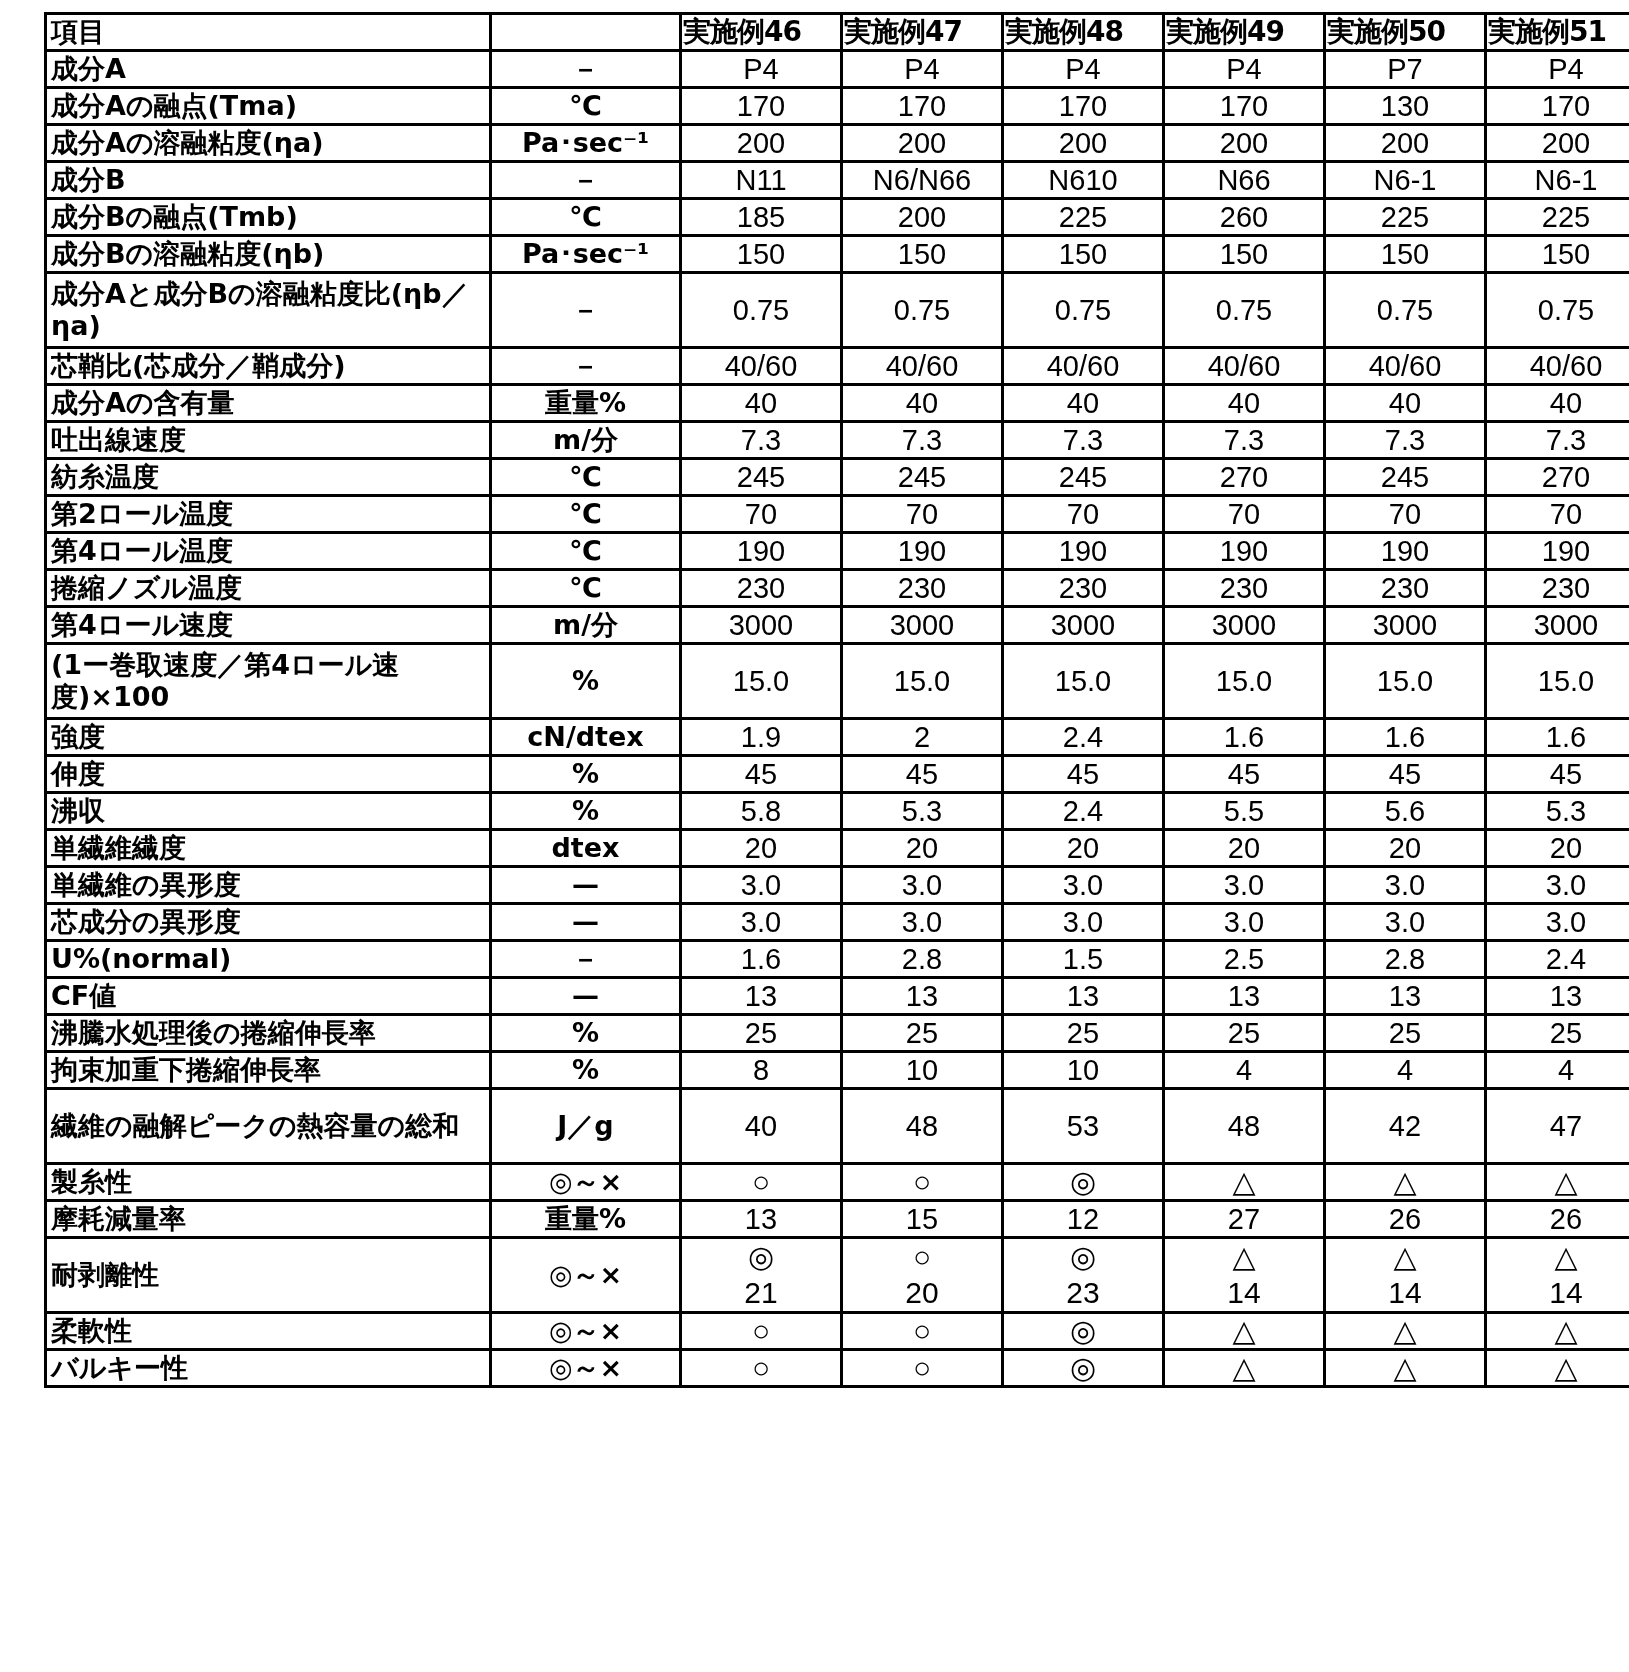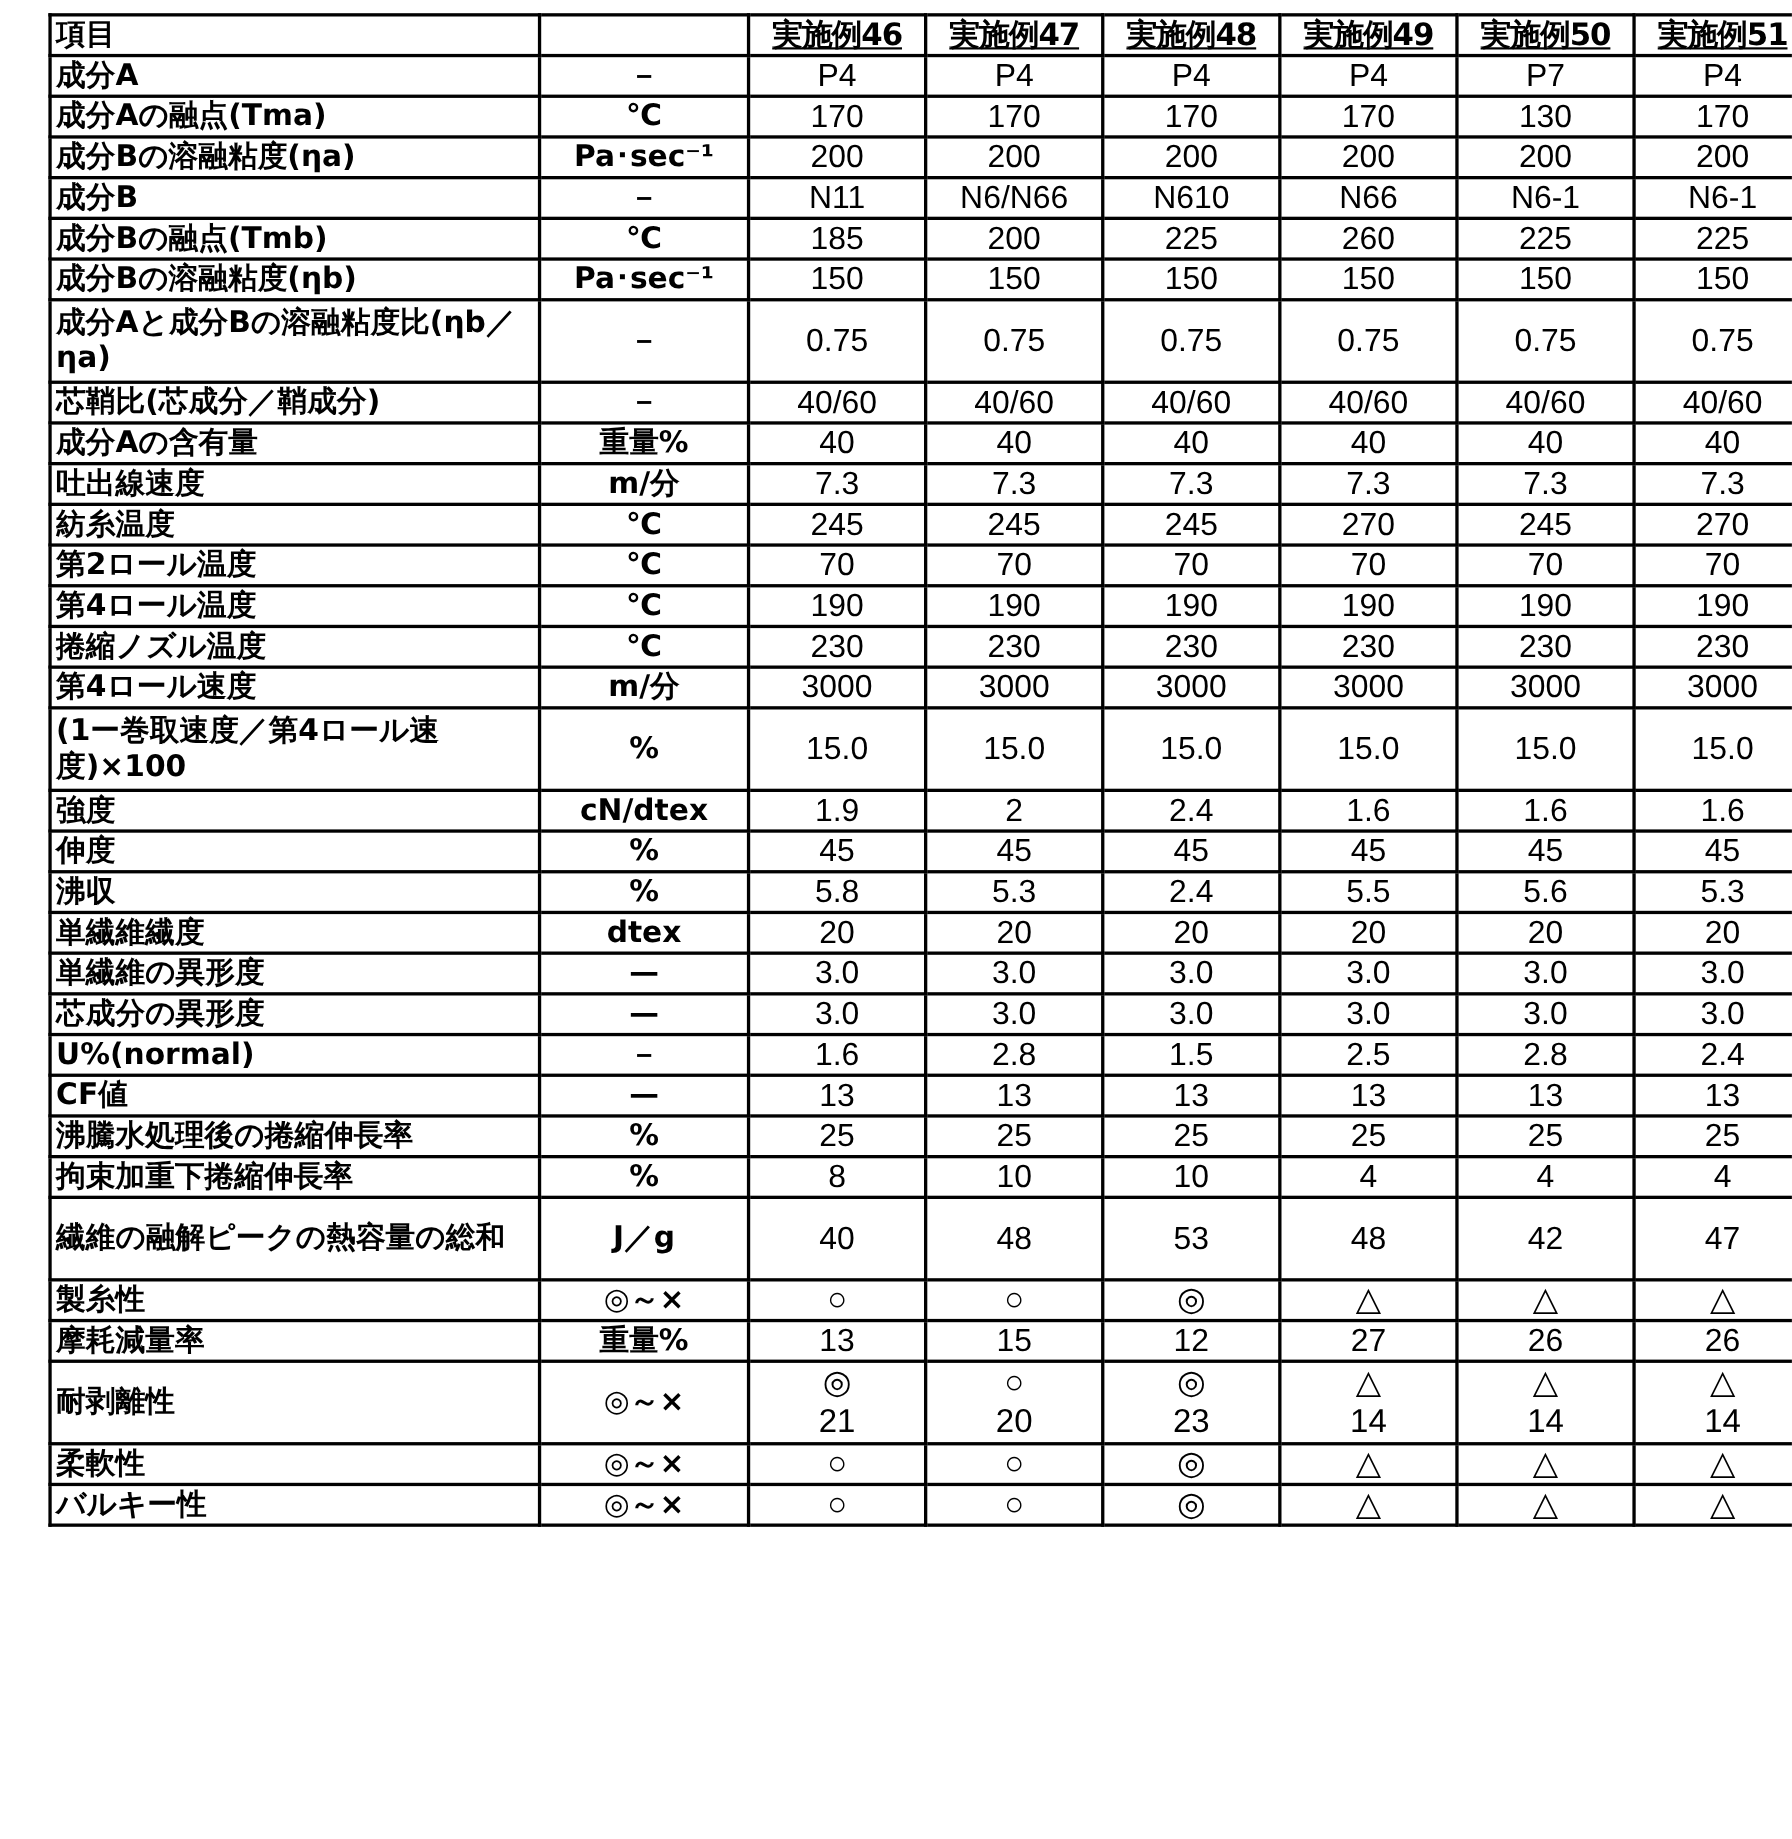--- a/index.html
+++ b/index.html
@@ -43,26 +43,25 @@
     #sheet td.unit {
       text-align: center;
     }
     #sheet td.val {
       text-align: center;
       font-family: "Liberation Sans Narrow", "Liberation Sans", sans-serif;
       font-weight: normal;
       font-size: 29px;
     }
     #sheet td.hdr {
-      text-align: center;
+      text-align: left;
       font-size: 28px;
       font-weight: bold;
       padding: 0 1px;
       letter-spacing: -1px;
-      text-decoration: underline;
     }
     #sheet tr.tall td {
       height: 72px;
     }
     #sheet td.val.sym {
       font-size: 30px;
     }
     .stack {
       display: flex;
       flex-direction: column;
@@ -112,21 +111,21 @@
         <td class="item">成分Aの融点(Tma)</td>
         <td class="unit">℃</td>
         <td class="val">170</td>
         <td class="val">170</td>
         <td class="val">170</td>
         <td class="val">170</td>
         <td class="val">130</td>
         <td class="val">170</td>
       </tr>
       <tr>
-        <td class="item">成分Bの溶融粘度(ηa)</td>
+        <td class="item">成分Aの溶融粘度(ηa)</td>
         <td class="unit">Pa･sec⁻¹</td>
         <td class="val">200</td>
         <td class="val">200</td>
         <td class="val">200</td>
         <td class="val">200</td>
         <td class="val">200</td>
         <td class="val">200</td>
       </tr>
       <tr>
         <td class="item">成分B</td>

